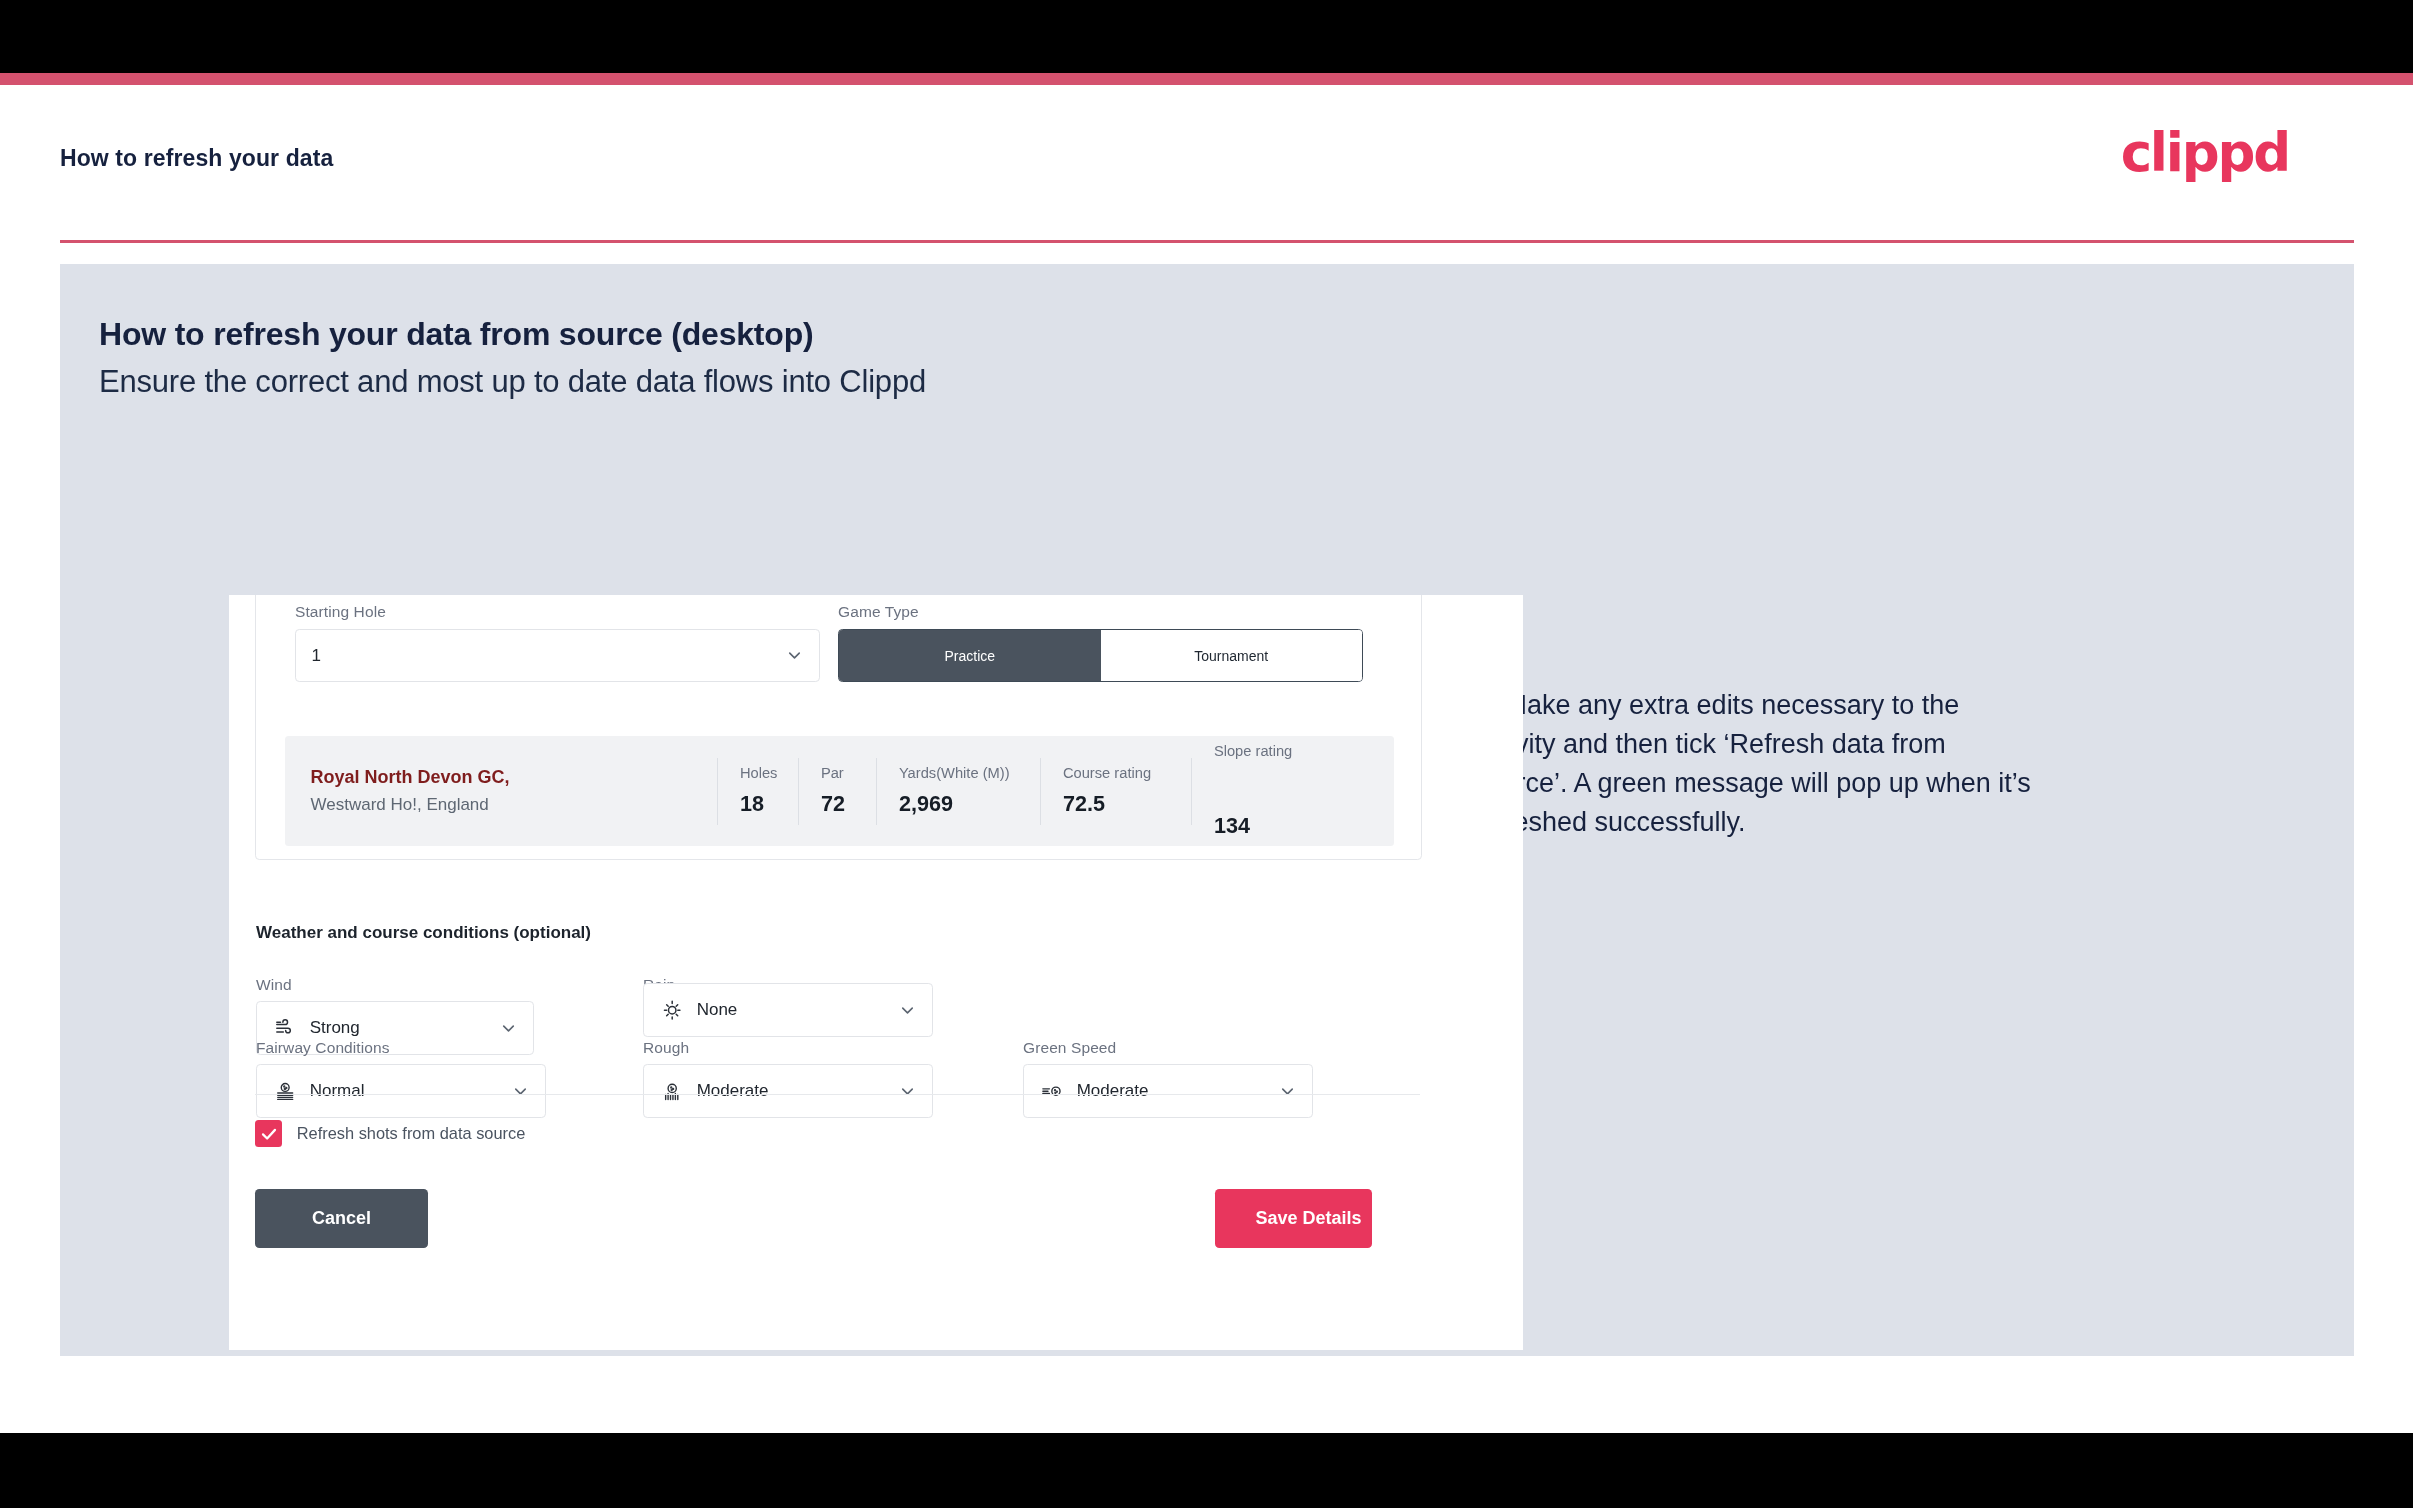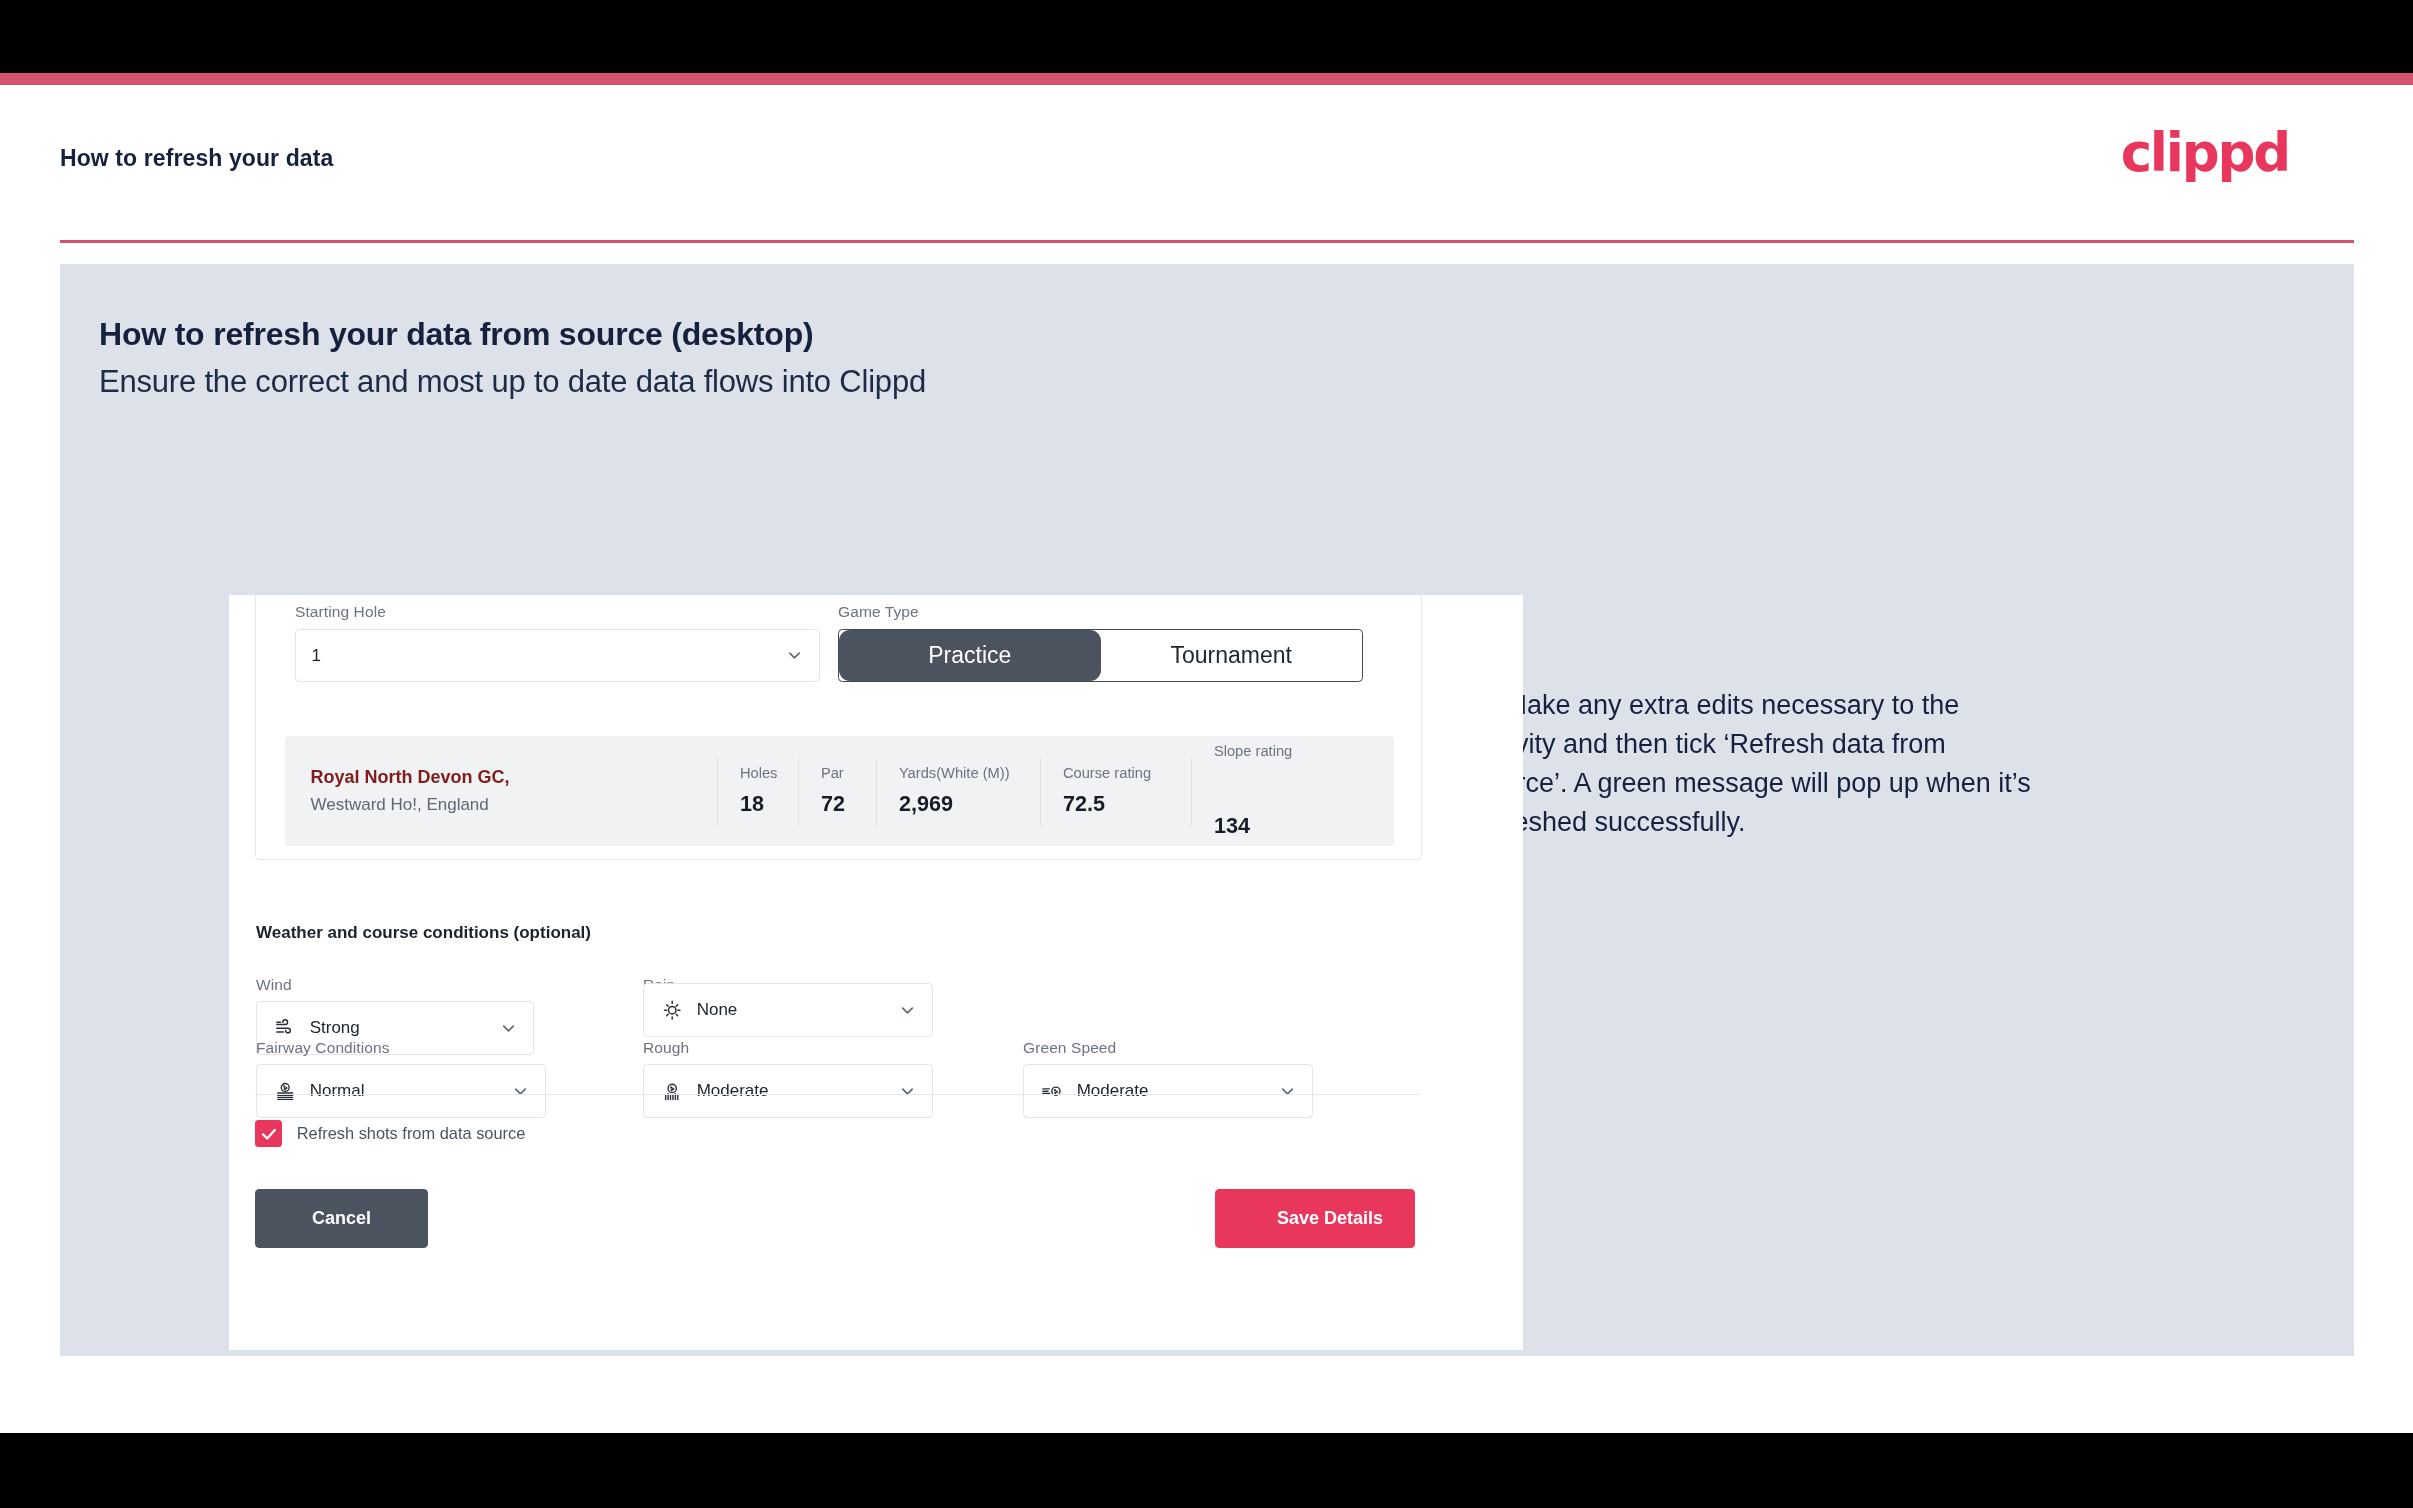--- a/index.html
+++ b/index.html
@@ -159,23 +159,22 @@
   .toggle {
     position: absolute;
     display: flex;
     border: 0.9px solid #3e4a56;
     border-radius: 4.3px;
     overflow: hidden;
     height: 53px;
   }
   .toggle-seg {
     display: flex; align-items: center; justify-content: center;
-    font-size: 23px;
+    font-size: 14px;
     width: 50%;
-    border-radius: 11px;
   }
   .toggle-seg.active { background: #4a535e; color: #ffffff; }
   .toggle-seg.inactive { background: #ffffff; color: #1e2630; }
 
   
   .course-strip {
     position: absolute; left: 28.5px; top: 173px;
     width: 1109px; height: 110px;
     background: #f1f2f4;
     border-radius: 3.5px;
@@ -231,21 +230,21 @@
   
   .btn {
     position: absolute;
     height: 59px;
     border-radius: 4.3px;
     display: flex; align-items: center; justify-content: center;
     font-size: 18px; font-weight: bold;
     color: #ffffff;
   }
   .btn-cancel { left: 26px; top: 594px; width: 173px; background: #4a535e; }
-  .btn-save   { left: 986px; top: 594px; width: 200px; background: #e8365d; padding-left: 30px; }
+  .btn-save   { left: 986px; top: 594px; width: 157px; background: #e8365d; padding-left: 30px; }
 
   
   .footer {
     position: absolute; left: 60px; top: 1367px;
     font-size: 19px;
     color: #9aa1ad;
   }
 </style>
 </head>
 <body>

